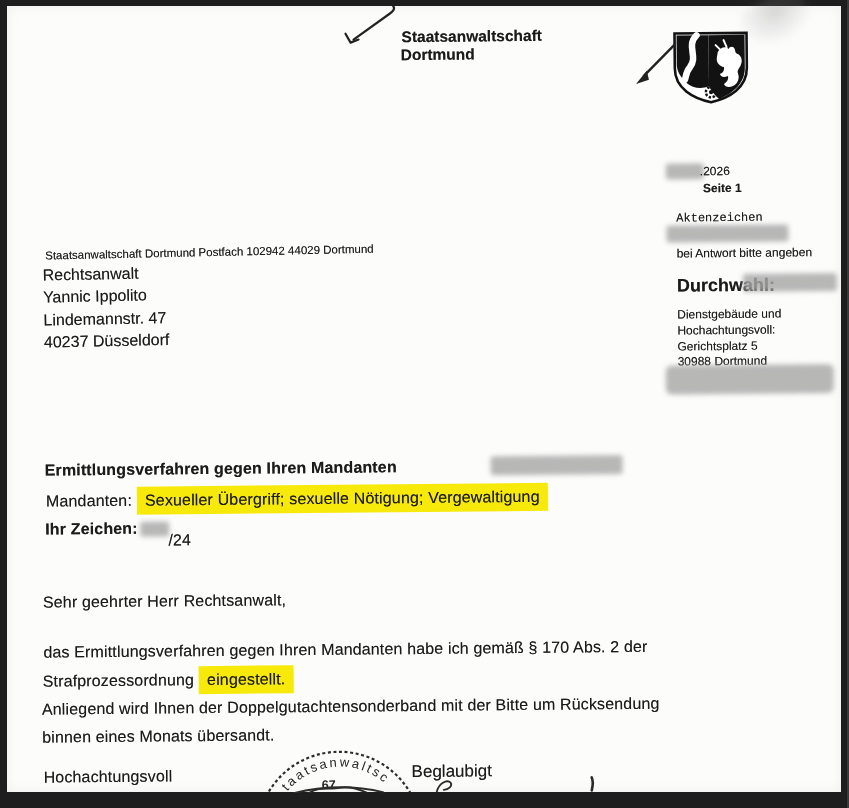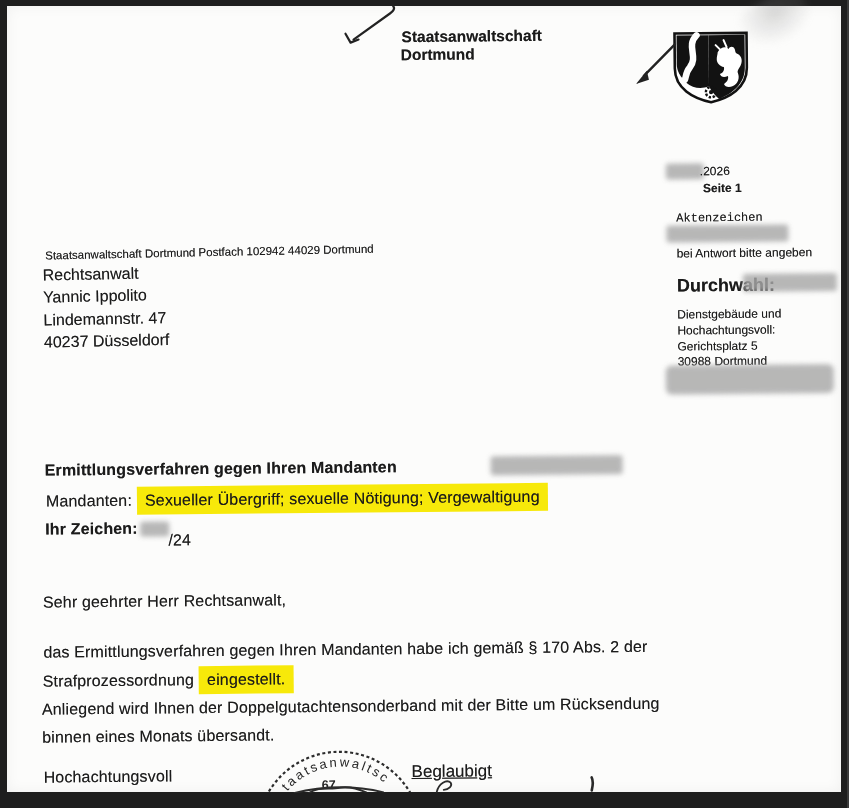--- a/index.html
+++ b/index.html
@@ -126,21 +126,21 @@
     <div class="t body-size" style="left:41px;top:590px;">Sehr geehrter Herr Rechtsanwalt,</div>
 
     <div class="t body-size" style="left:41px;top:640px;">das Ermittlungsverfahren gegen Ihren Mandanten habe ich gemäß § 170 Abs. 2 der</div>
     <div class="t body-size" style="left:40px;top:669px;">
       <span>Strafprozessordnung</span><mark class="hl">eingestellt.</mark>
     </div>
     <div class="t body-size" style="left:39px;top:697px;">Anliegend wird Ihnen der Doppelgutachtensonderband mit der Bitte um Rücksendung</div>
     <div class="t body-size" style="left:39px;top:725px;">binnen eines Monats übersandt.</div>
 
     <div class="t body-size" style="left:40px;top:765px;">Hochachtungsvoll</div>
-    <div class="t" style="left:408px;top:762px;font-size:17px;text-decoration:underline;">Beglaubigt</div>
+    <div class="t" style="left:408px;top:762px;font-size:17px;">Beglaubigt</div>
 
     <svg style="left:0;top:0;width:849px;height:792px;" viewBox="0 0 849 792">
       <path d="M 433,792 C 435,784 443,779 447,783 C 449,786 445,790 440,790" fill="none" stroke="#2a2a2a" stroke-width="1.8" stroke-linecap="round"></path>
       <path d="M 588,779 C 590,783 589,788 588,792" fill="none" stroke="#2a2a2a" stroke-width="2.6" stroke-linecap="round"></path>
     </svg>
 
     <div class="stamp-box">
       <svg style="left:0;top:0;width:170px;height:45px;" viewBox="0 0 170 45">
         <defs>
           <path id="stampArc" d="M 33,44 A 68,68 0 0 1 137,42" fill="none"></path>

